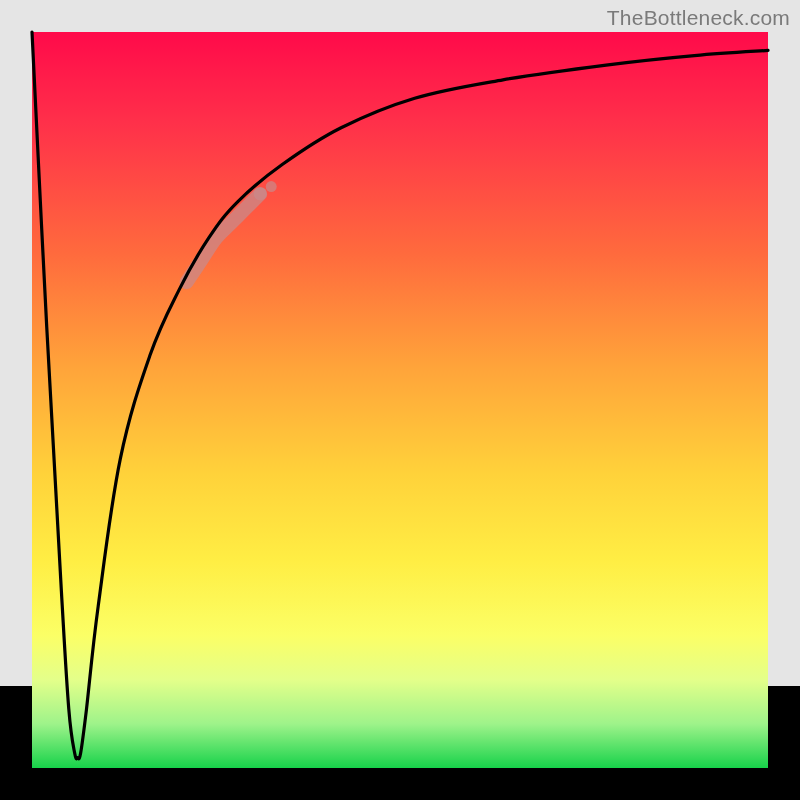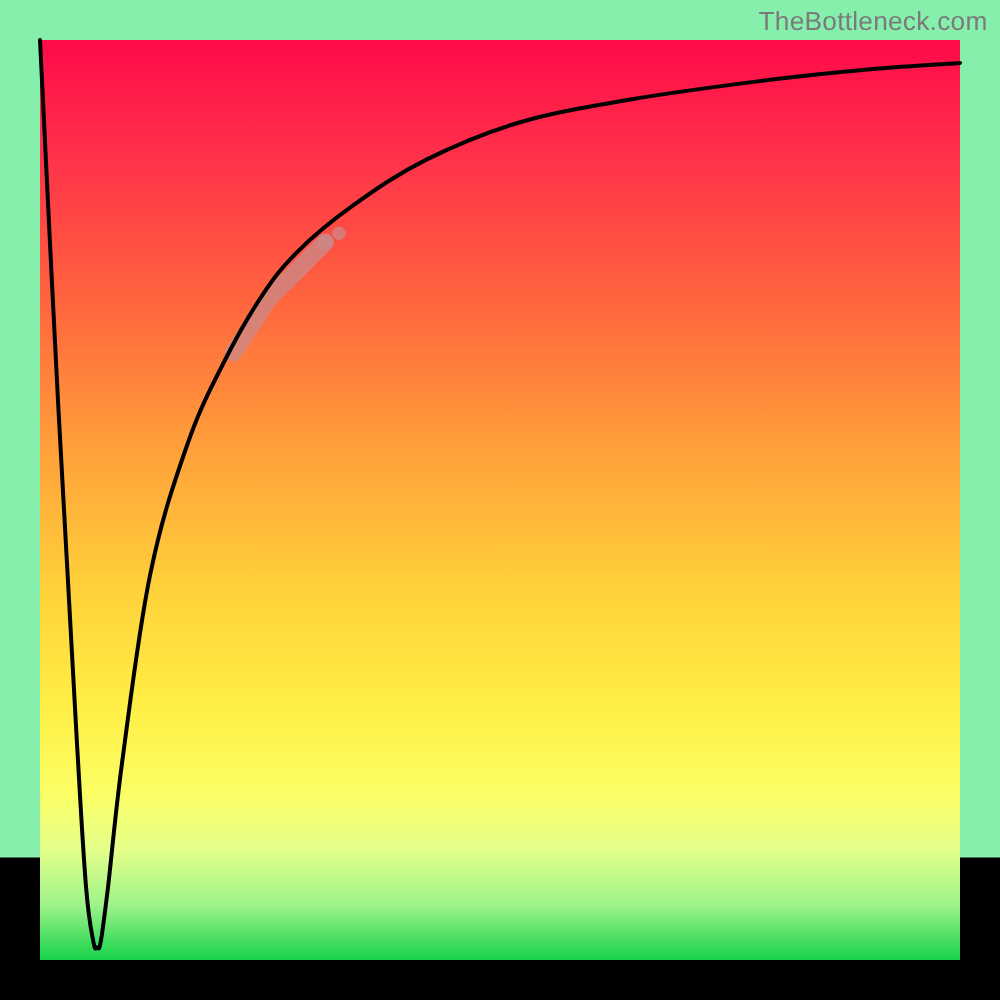--- a/index.html
+++ b/index.html
@@ -8,21 +8,21 @@
     width: 800px;
     height: 800px;
     overflow: hidden;
     background: #000;
     font-family: Arial, Helvetica, sans-serif;
   }
   .frame {
     position: relative;
     width: 800px;
     height: 686px;
-    background: #86efac;
+    background: #e5e5e5;
   }
   .plot-area {
     position: absolute;
     left: 32px;
     top: 32px;
     width: 736px;
     height: 736px;
     
     background: linear-gradient(
       to bottom,

